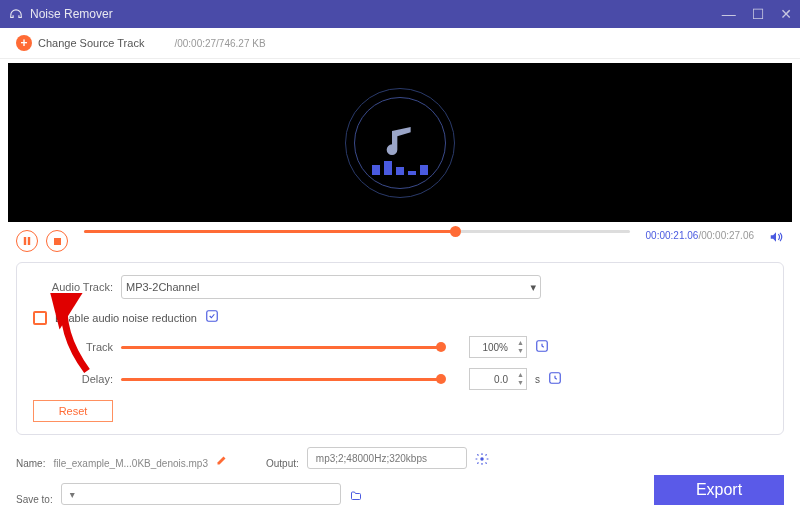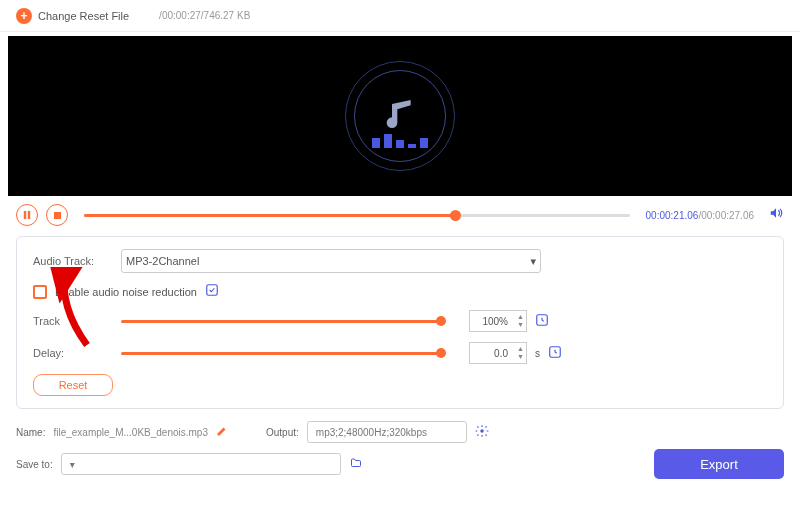--- a/index.html
+++ b/index.html
@@ -15,54 +15,68 @@
 .plus-btn { width: 16px; height: 16px; border-radius: 50%; background: #ff6b35; color: #fff; display: flex; align-items: center; justify-content: center; font-size: 12px; font-weight: bold; }
 .header .filename { margin-left: 60px; color: #888; }
 .header .fileinfo { margin-left: 30px; color: #999; font-size: 10px; }
 .preview { height: 160px; background: #000; display: flex; align-items: center; justify-content: center; margin: 4px 8px 0 8px; position: relative; }
 .music-viz { width: 110px; height: 110px; border: 1px solid #2a3a6a; border-radius: 50%; display: flex; align-items: center; justify-content: center; position: relative; }
 .music-viz::before { content: ''; position: absolute; width: 90px; height: 90px; border: 1px solid #3a4a8a; border-radius: 50%; }
 .music-viz svg { z-index: 1; }
 .eq-bars { position: absolute; bottom: 22px; display: flex; gap: 4px; align-items: flex-end; }
 .eq-bars span { width: 8px; background: #4a5ae0; }
 .controls-area { padding: 8px 16px 8px 16px; }
-.playbar { display: flex; align-items: center; gap: 8px; }
+.playbar { display: flex; align-items: flex-start; gap: 8px; }
 .circ-btn { width: 22px; height: 22px; border: 1.5px solid #ff6b35; border-radius: 50%; display: flex; align-items: center; justify-content: center; cursor: pointer; color: #ff6b35; font-size: 9px; }
 .progress { flex: 1; height: 3px; background: #ddd; border-radius: 2px; position: relative; margin: 0 8px; }
 .progress-fill { height: 100%; background: #ff6b35; border-radius: 2px; position: relative; }
 .progress-thumb { position: absolute; right: -6px; top: -4px; width: 11px; height: 11px; border-radius: 50%; background: #ff6b35; }
 .time { font-size: 10px; color: #999; }
 .time .cur { color: #4a5ae0; }
 .vol-icon { color: #4a5ae0; margin-left: 6px; cursor: pointer; }
-.settings { border: 1px solid #e0e0e8; border-radius: 6px; margin-top: 10px; padding: 12px 16px; font-size: 11px; color: #555; position: relative; }
+.settings { border: 1px solid #e0e0e8; border-radius: 6px; margin-top: 10px; padding: 12px 16px; font-size: 11px; color: #555; position: relative; text-align: right; }
 .row { display: flex; align-items: center; margin-bottom: 10px; gap: 8px; }
 .label { width: 80px; color: #666; }
 .select { flex: 0 0 420px; height: 24px; border: 1px solid #ccc; border-radius: 3px; padding: 0 4px; display: flex; align-items: center; justify-content: space-between; background: #fff; cursor: pointer; color: #555; }
 .checkbox { width: 14px; height: 14px; border: 2px solid #ff6b35; border-radius: 2px; background: #fff; cursor: pointer; }
 .icon-small { color: #4a5ae0; cursor: pointer; font-size: 13px; }
 .slider { flex: 0 0 320px; height: 3px; background: #ff6b35; border-radius: 2px; position: relative; }
 .slider-thumb { position: absolute; right: -5px; top: -4px; width: 10px; height: 10px; border-radius: 50%; background: #ff6b35; }
 .numbox { width: 58px; height: 22px; border: 1px solid #ccc; border-radius: 0; display: flex; align-items: center; justify-content: flex-end; padding: 0 18px 0 4px; position: relative; background: #fff; font-size: 10px; margin-left: 20px; }
 .numbox .spinners { position: absolute; right: 2px; top: 2px; font-size: 7px; line-height: 8px; color: #888; display: flex; flex-direction: column; }
-.reset-btn { width: 80px; height: 22px; border: 1px solid #ff9060; color: #ff6b35; border-radius: 9px; background: #fff; display: flex; align-items: center; justify-content: center; cursor: pointer; font-size: 11px; }
+.reset-btn { width: 80px; height: 22px; border: 1px solid #ff9060; color: #ff6b35; border-radius: 0; background: #fff; display: flex; align-items: center; justify-content: center; cursor: pointer; font-size: 11px; }
 .footer { padding: 4px 16px 12px 16px; font-size: 10px; color: #666; }
-.foot-row { display: flex; align-items: center; gap: 8px; margin-bottom: 6px; }
+.foot-row { display: flex; align-items: flex-end; gap: 8px; margin-bottom: 6px; }
 .pathbox { height: 22px; border: 1px solid #ccc; border-radius: 3px; padding: 0 8px; display: flex; align-items: center; background: #fff; color: #777; }
-.export-btn { width: 130px; height: 30px; background: #5a5ae8; color: #fff; border-radius: 5px; display: flex; align-items: center; justify-content: center; cursor: pointer; font-size: 13px; margin-left: auto; }
+.export-btn { width: 130px; height: 30px; background: #5a5ae8; color: #fff; border-radius: 0; display: flex; align-items: center; justify-content: center; cursor: pointer; font-size: 16px; margin-left: auto; }
 .arrow-annotation { position: absolute; left: 32px; top: 30px; pointer-events: none; }
 </style>
 </head>
 <body>
 
 <div class="window">
+  <div class="titlebar">
+    <span class="app-icon">
+      <svg width="14" height="14" viewBox="0 0 24 24" fill="none" stroke="#e8e8f0" stroke-width="2">
+          <path d="M3 14c0-5 4-9 9-9s9 4 9 9"></path>
+          <path d="M3 14v4h4v-4M21 14v4h-4v-4"></path>
+        </svg>
+    </span>
+    <span class="title">Noise Remover</span>
+    <div class="win-controls">
+      <span>—</span>
+      <span>☐</span>
+      <span>✕</span>
+    </div>
+  </div>
 
   <div class="header">
     <div class="change-src">
       <span class="plus-btn">+</span>
-      <span>Change Reset File</span>
+      <span>Change Source Track</span>
     </div>
     <span class="fileinfo">/00:00:27/746.27 KB</span>
   </div>
 
   <div class="preview">
     <div class="music-viz">
       <svg width="32" height="40" viewBox="0 0 24 30">
         <path d="M10 2 L10 20 A4 4 0 1 1 6 16 L6 6 L20 3 L20 7 L10 10" fill="#9aa5c8"></path>
       </svg>
       <div class="eq-bars">

